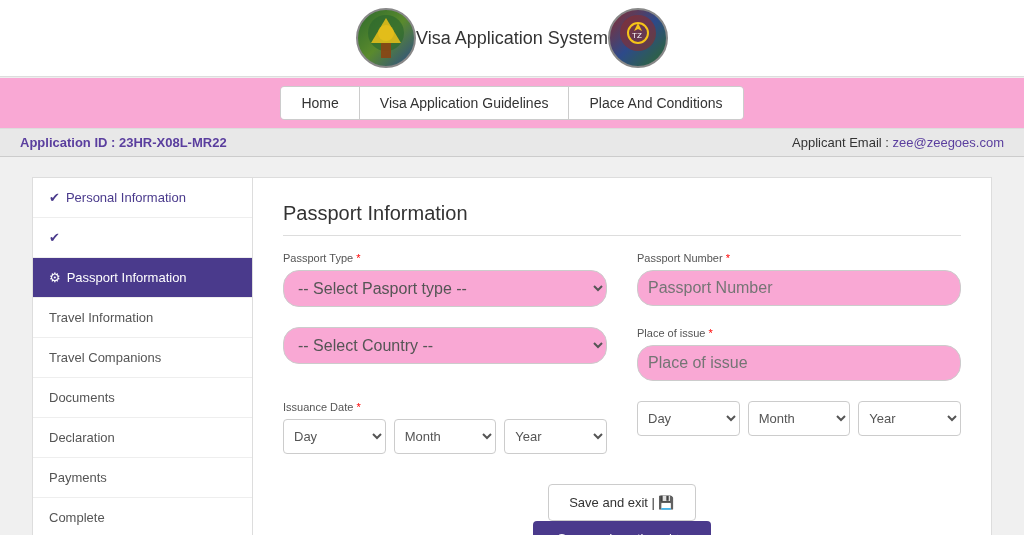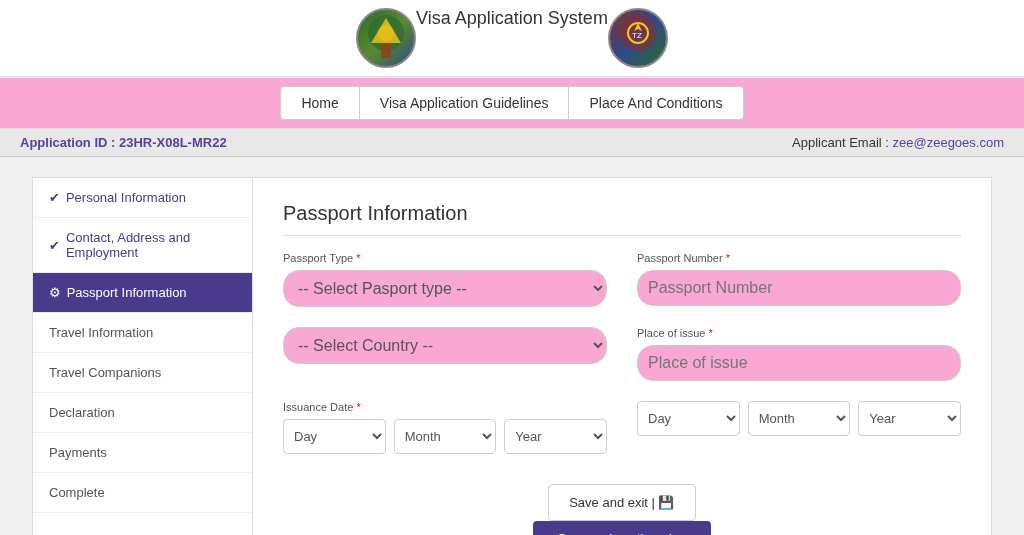--- a/index.html
+++ b/index.html
@@ -2,21 +2,21 @@
 <html><head>
   <meta charset="utf-8">
   <style>
     * { box-sizing: border-box; margin: 0; padding: 0; }
     body { font-family: Arial, sans-serif; font-size: 14px; background: #f0f0f0; color: #333; }
 
     
     .top-header {
       background: #fff;
       display: flex;
-      align-items: flex-start;
+      align-items: center;
       justify-content: center;
       padding: 8px 32px;
       position: relative;
       border-bottom: 1px solid #ddd;
     }
     .top-header .site-title {
       font-size: 18px;
       color: #333;
       font-weight: normal;
     }
@@ -247,36 +247,38 @@
 
   <div class="sidebar">
 
     <div class="sidebar-item completed">
       <span class="check">✔</span>
       <span>Personal Information</span>
     </div>
 
     <div class="sidebar-item completed">
       <span class="check">✔</span>
-      <span>Contact, Address and Employment</span>
     </div>
 
     <div class="sidebar-item active">
       <span class="check">⚙</span>
       <span>Passport Information</span>
     </div>
 
     <div class="sidebar-item">
       <span>Travel Information</span>
     </div>
 
     <div class="sidebar-item">
       <span>Travel Companions</span>
     </div>
 
+    <div class="sidebar-item">
+      <span>Documents</span>
+    </div>
 
     <div class="sidebar-item">
       <span>Declaration</span>
     </div>
 
     <div class="sidebar-item">
       <span>Payments</span>
     </div>
 
     <div class="sidebar-item">

